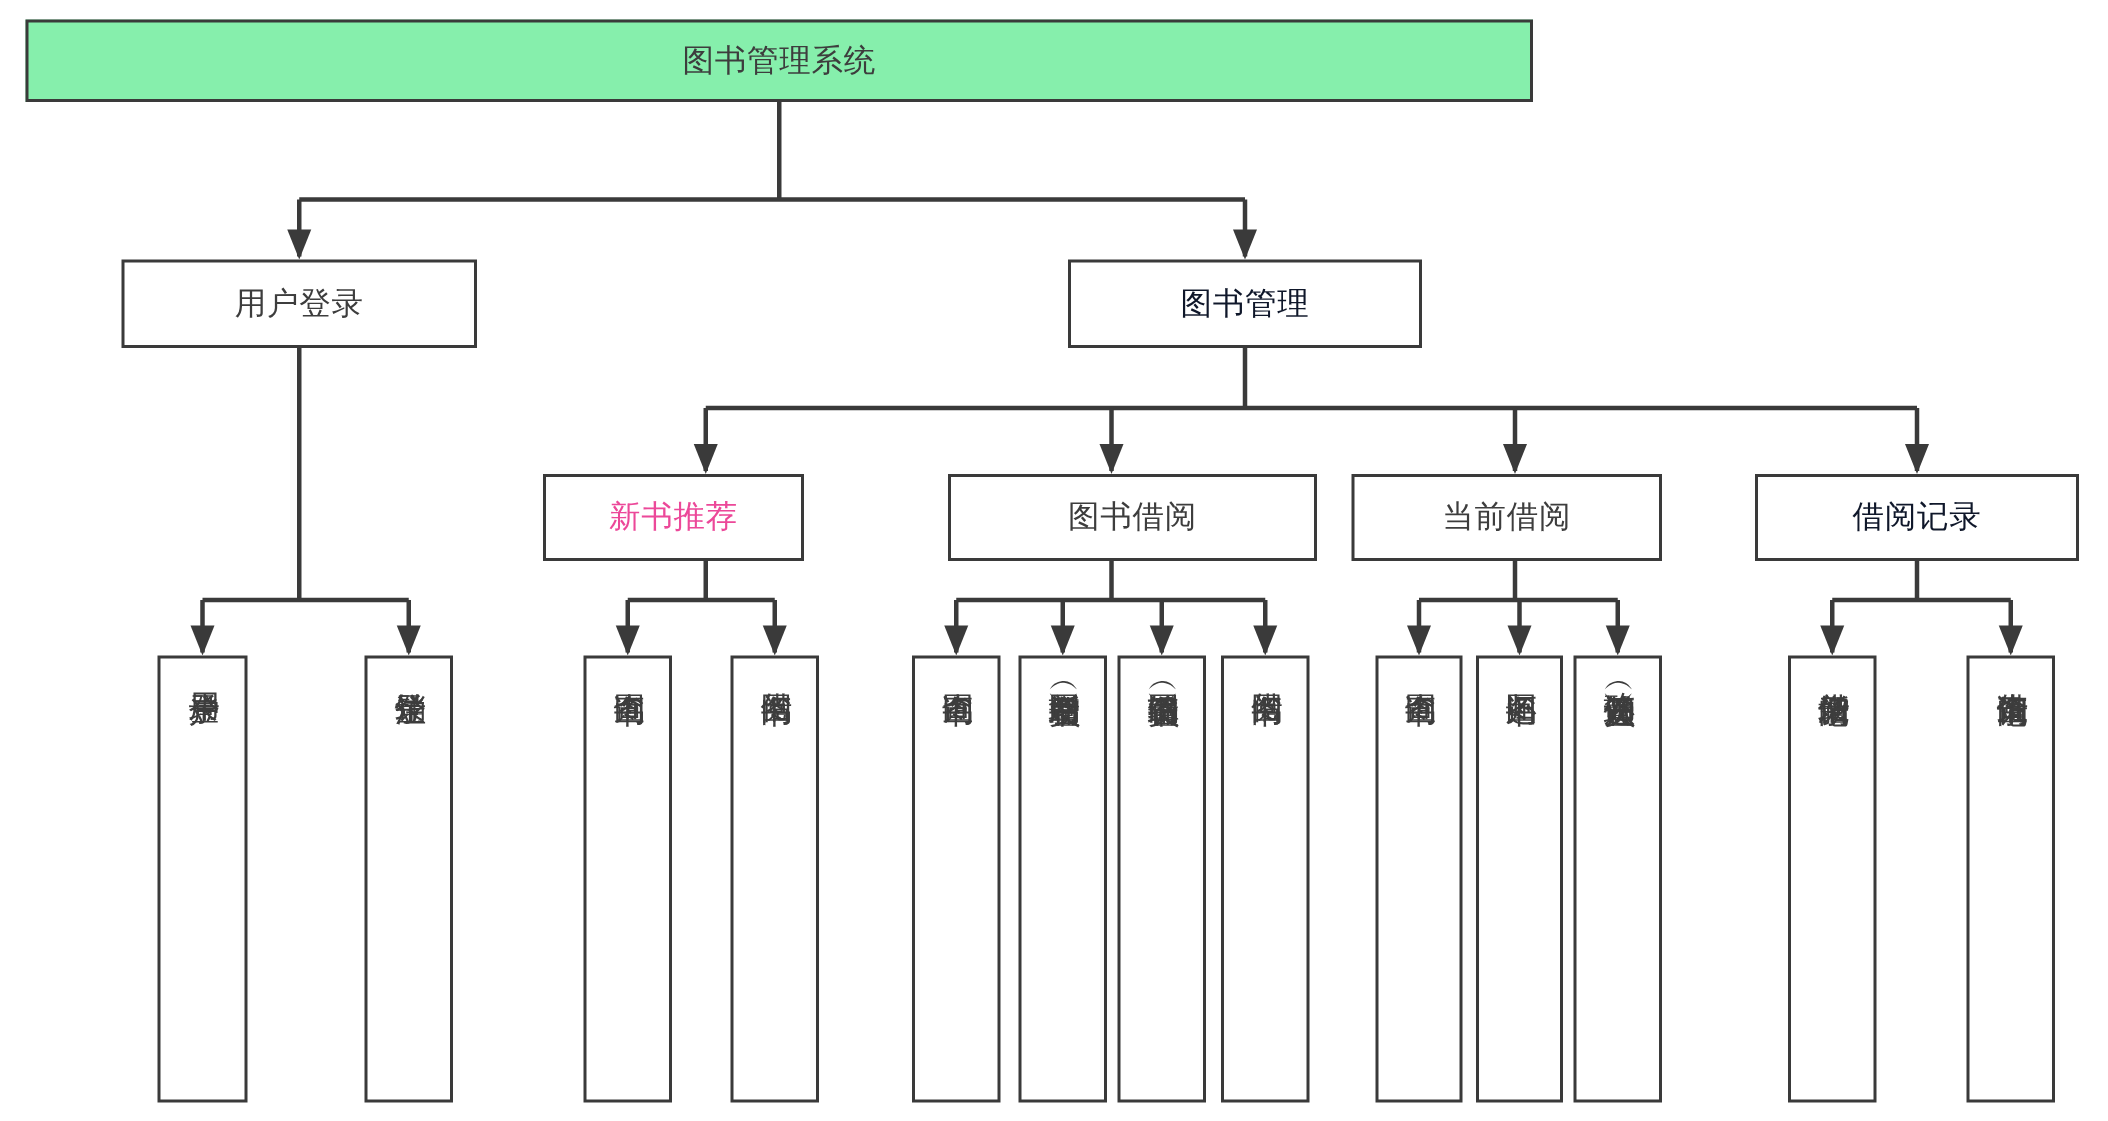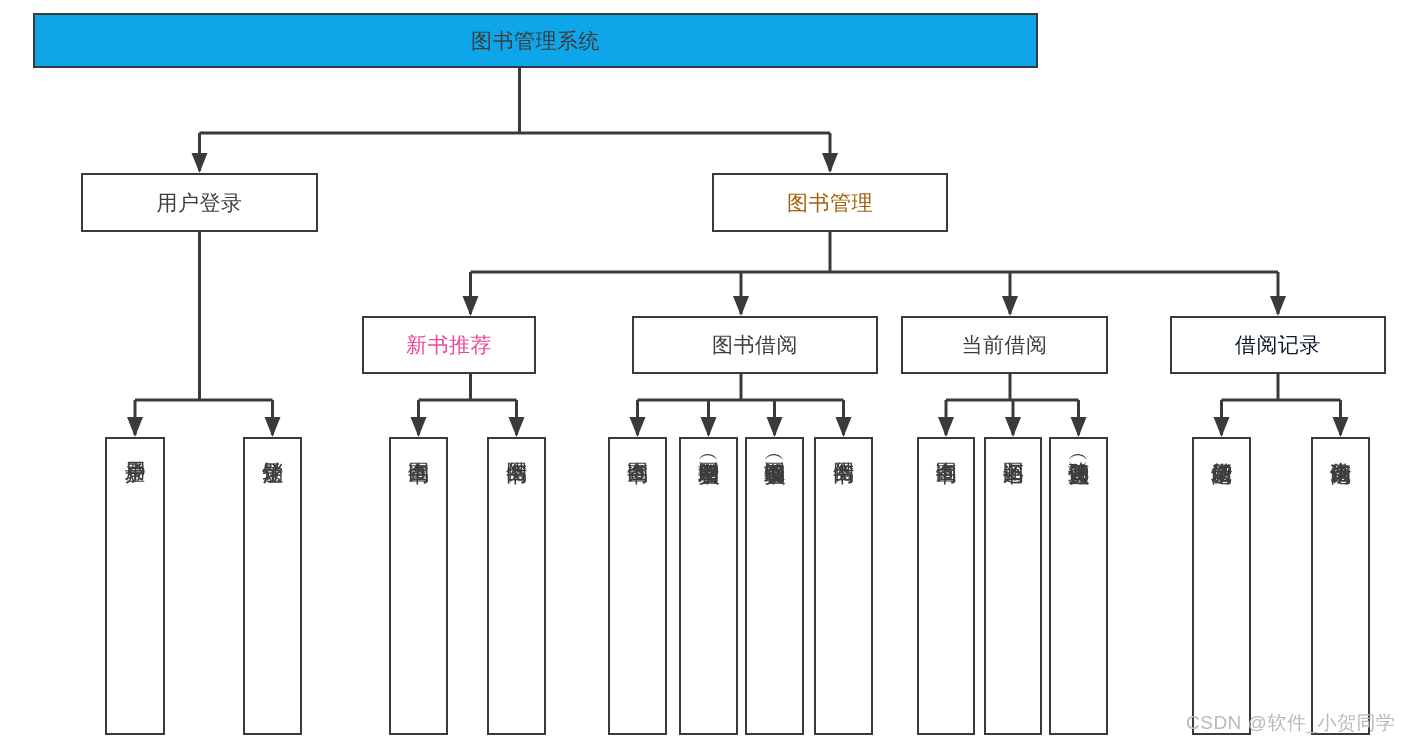--- a/index.html
+++ b/index.html
@@ -121,27 +121,27 @@
       <polygon points="1070.5,417 1086.5,417 1078.5,437" fill="#3a3a3a"></polygon>
       <line x1="1278" y1="374" x2="1278" y2="400" stroke="#3a3a3a" stroke-width="3"></line>
       <line x1="1221.5" y1="400" x2="1340.5" y2="400" stroke="#3a3a3a" stroke-width="3"></line>
       <line x1="1221.5" y1="400" x2="1221.5" y2="435" stroke="#3a3a3a" stroke-width="3"></line>
       <polygon points="1213.5,417 1229.5,417 1221.5,437" fill="#3a3a3a"></polygon>
       <line x1="1340.5" y1="400" x2="1340.5" y2="435" stroke="#3a3a3a" stroke-width="3"></line>
       <polygon points="1332.5,417 1348.5,417 1340.5,437" fill="#3a3a3a"></polygon>
     </svg>
 
   <div id="node-layer">
-      <div class="node node-h" style="left: 17px; top: 13px; width: 1005px; height: 55px; border-color: rgb(58, 58, 58); background: #0ea5e9; color: rgb(61, 61, 61); margin-left: 16px;">
+      <div class="node node-h" style="left: 17px; top: 13px; width: 1005px; height: 55px; border-color: rgb(58, 58, 58); background: #86efac; color: rgb(61, 61, 61);">
         <span>图书管理系统</span>
       </div>
       <div class="node node-h" style="left: 81px; top: 173px; width: 237px; height: 59px; border-color: rgb(58, 58, 58); background: rgb(255, 255, 255); color: rgb(61, 61, 61);">
         <span>用户登录</span>
       </div>
-      <div class="node node-h" style="left: 712px; top: 173px; width: 236px; height: 59px; border-color: rgb(58, 58, 58); background: rgb(255, 255, 255); color: #a16207;">
+      <div class="node node-h" style="left: 712px; top: 173px; width: 236px; height: 59px; border-color: rgb(58, 58, 58); background: rgb(255, 255, 255); color: #0f172a;">
         <span>图书管理</span>
       </div>
       <div class="node node-h" style="left: 362px; top: 316px; width: 174px; height: 58px; border-color: rgb(58, 58, 58); background: rgb(255, 255, 255); color: #ec4899;">
         <span>新书推荐</span>
       </div>
       <div class="node node-h" style="left: 632px; top: 316px; width: 246px; height: 58px; border-color: rgb(58, 58, 58); background: rgb(255, 255, 255); color: rgb(61, 61, 61);">
         <span>图书借阅</span>
       </div>
       <div class="node node-h" style="left: 901px; top: 316px; width: 207px; height: 58px; border-color: rgb(58, 58, 58); background: rgb(255, 255, 255); color: rgb(61, 61, 61);">
         <span>当前借阅</span>
@@ -183,15 +183,14 @@
         <span class="vtext">确认归还（管理员）</span>
       </div>
       <div class="node node-v" style="left: 1192px; top: 437px; width: 59px; height: 298px; border-color: rgb(58, 58, 58); background: rgb(255, 255, 255); color: rgb(61, 61, 61);">
         <span class="vtext">新增借阅记录</span>
       </div>
       <div class="node node-v" style="left: 1311px; top: 437px; width: 59px; height: 298px; border-color: rgb(58, 58, 58); background: rgb(255, 255, 255); color: rgb(61, 61, 61);">
         <span class="vtext">查询借阅记录</span>
       </div>
     </div>
 
-  <div class="watermark">CSDN @软件_小贺同学</div>
 
 </div>
 
 </body></html>

